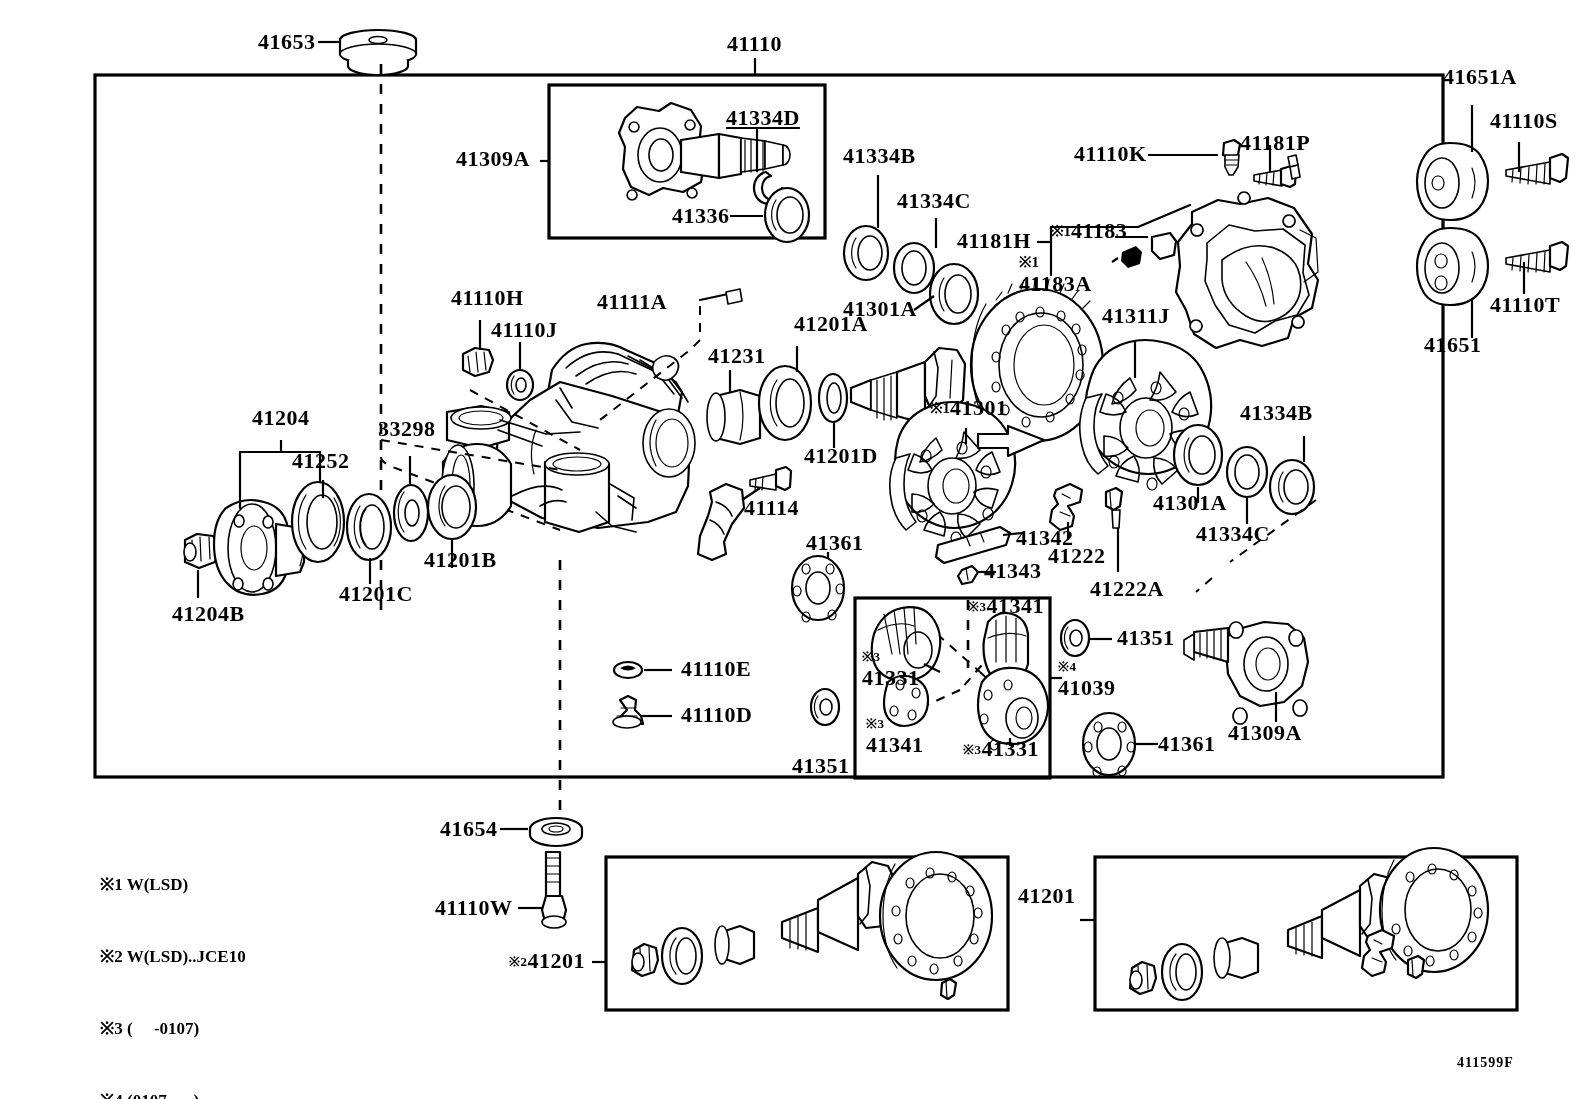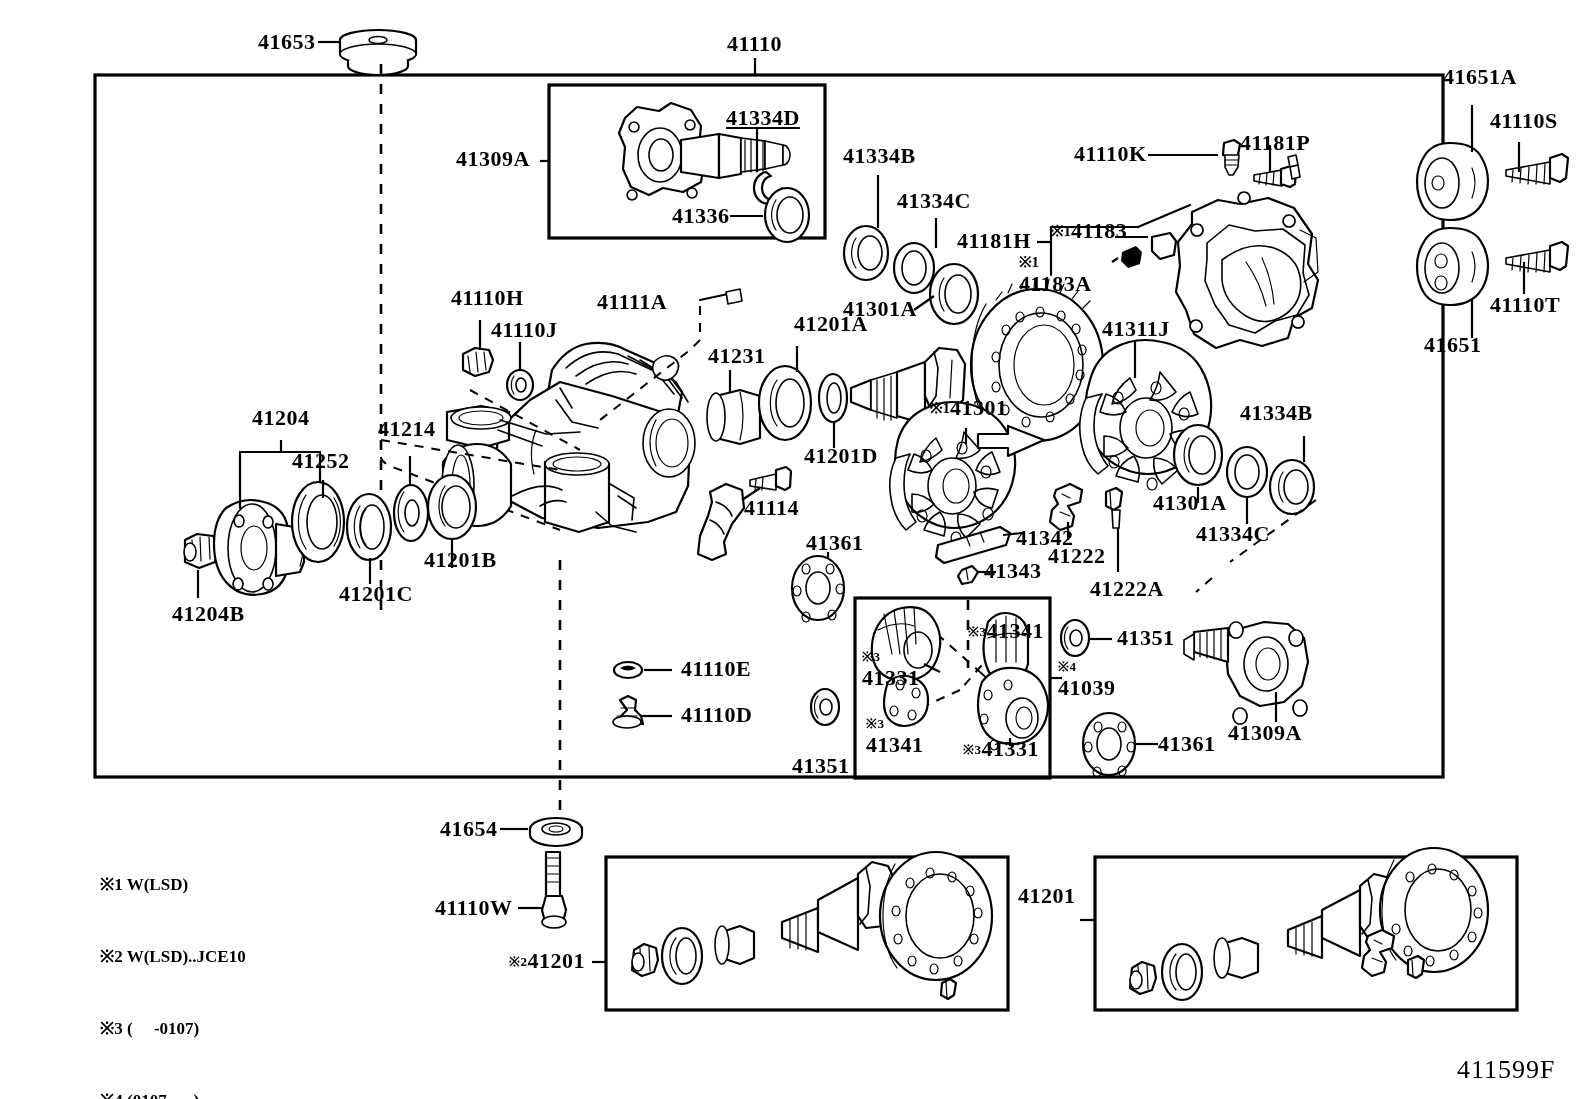--- a/index.html
+++ b/index.html
@@ -33,22 +33,22 @@
     font-family:"Liberation Serif", serif;
     font-weight:bold;
     font-size:17px;
     line-height:24px;
     white-space:pre;
   }
   .legend div{white-space:pre;}
   .drawno{
     position:absolute;
     font-family:"Liberation Serif", serif;
-    font-weight:normal;
-    font-size:26px;
+    font-weight:bold;
+    font-size:14px;
     letter-spacing:1px;
   }
 </style>
 </head>
 <body>
 
 <div id="sheet">
 
 <svg id="svgroot" viewBox="0 0 1592 1099" xmlns="http://www.w3.org/2000/svg">
   <defs>
@@ -712,42 +712,42 @@
 <div class="lbl" style="left:1490px;top:294px;">41110T</div>
 <div class="lbl" style="left:1424px;top:334px;">41651</div>
 
 <div class="lbl" style="left:451px;top:287px;">41110H</div>
 <div class="lbl" style="left:491px;top:319px;">41110J</div>
 <div class="lbl" style="left:597px;top:291px;">41111A</div>
 
 <div class="lbl" style="left:708px;top:345px;">41231</div>
 <div class="lbl" style="left:794px;top:313px;">41201A</div>
 <div class="lbl" style="left:804px;top:445px;">41201D</div>
-<div class="lbl" style="left:1102px;top:318px;">41311J</div>
+<div class="lbl" style="left:1102px;top:305px;">41311J</div>
 <div class="lbl" style="left:912px;top:397px;margin-left:18px;"><span class="mk">※1</span><span>41301</span></div>
 
 <div class="lbl" style="left:252px;top:407px;">41204</div>
 <div class="lbl" style="left:292px;top:450px;">41252</div>
-<div class="lbl" style="left:378px;top:418px;">41214</div>
+<div class="lbl" style="left:378px;top:418px;">33298</div>
 <div class="lbl" style="left:424px;top:549px;">41201B</div>
 <div class="lbl" style="left:339px;top:583px;">41201C</div>
 <div class="lbl" style="left:172px;top:603px;">41204B</div>
 <div class="lbl" style="left:744px;top:497px;">41114</div>
 <div class="lbl" style="left:806px;top:532px;">41361</div>
 
 <div class="lbl" style="left:1240px;top:402px;">41334B</div>
 <div class="lbl" style="left:1196px;top:523px;">41334C</div>
 <div class="lbl" style="left:1153px;top:492px;">41301A</div>
 
 <div class="lbl" style="left:1016px;top:527px;">41342</div>
 <div class="lbl" style="left:984px;top:560px;">41343</div>
 <div class="lbl" style="left:1048px;top:545px;">41222</div>
 <div class="lbl" style="left:1090px;top:578px;">41222A</div>
 
-<div class="lbl" style="left:968px;top:620px;text-align:center;"><span class="mk2">※3</span><span>41341</span></div>
+<div class="lbl" style="left:968px;top:595px;text-align:center;"><span class="mk2">※3</span><span>41341</span></div>
 <div class="lbl" style="left:862px;top:645px;"><span class="mk2">※3</span><br><span>41331</span></div>
 <div class="lbl" style="left:866px;top:712px;"><span class="mk2">※3</span><br><span>41341</span></div>
 <div class="lbl" style="left:963px;top:738px;"><span class="mk2">※3</span><span>41331</span></div>
 <div class="lbl" style="left:1117px;top:627px;">41351</div>
 <div class="lbl" style="left:1058px;top:655px;"><span class="mk2">※4</span><br><span>41039</span></div>
 <div class="lbl" style="left:792px;top:755px;">41351</div>
 <div class="lbl" style="left:1158px;top:733px;">41361</div>
 <div class="lbl" style="left:1228px;top:722px;">41309A</div>
 
 <div class="lbl" style="left:681px;top:658px;">41110E</div>

